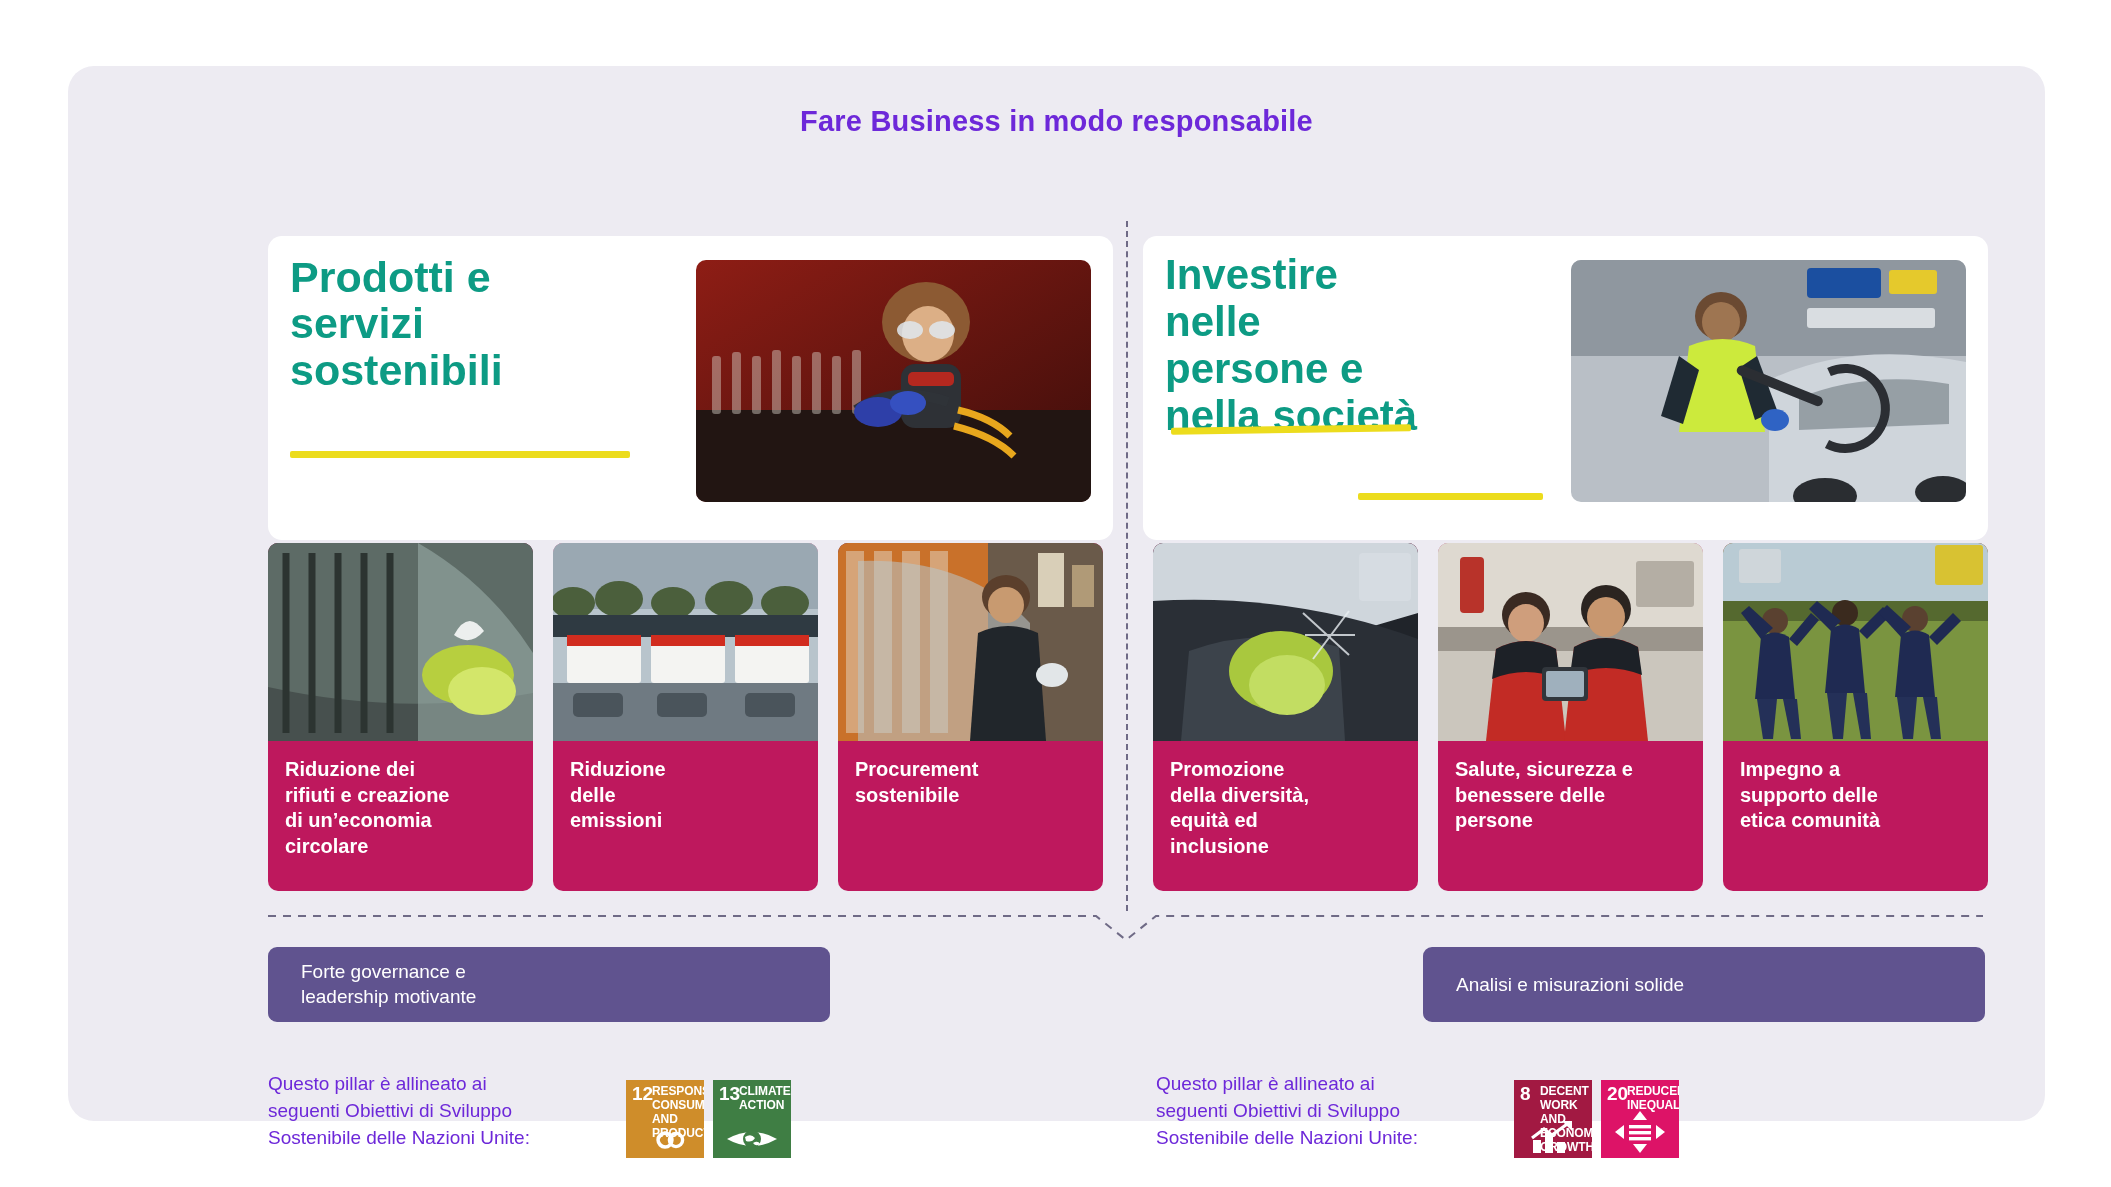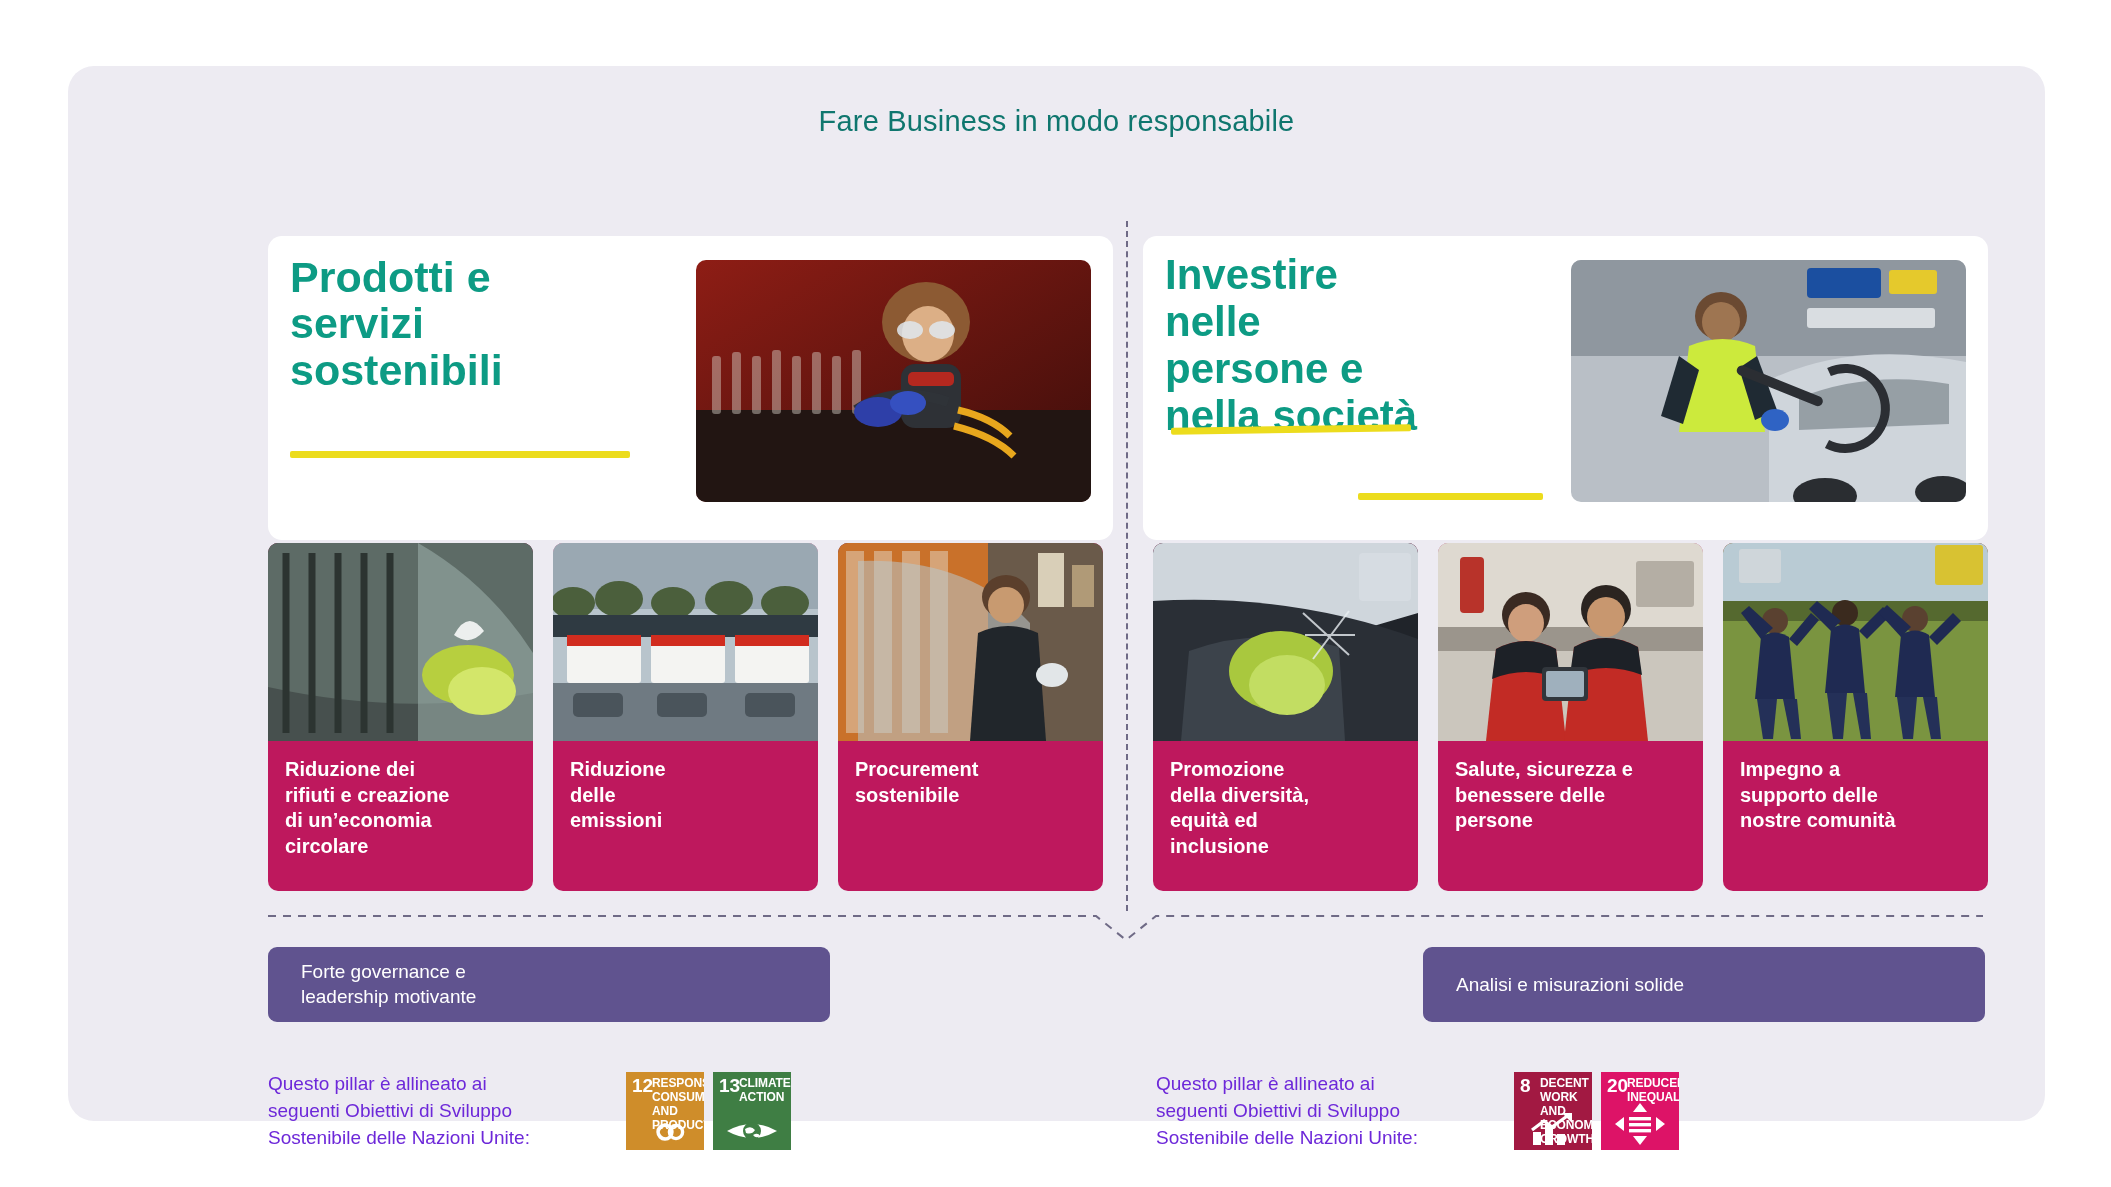--- a/index.html
+++ b/index.html
@@ -24,22 +24,22 @@
   }
 
   
   #main-title {
     position: absolute;
     left: 0;
     top: 39px;
     width: 100%;
     text-align: center;
     font-size: 29px;
-    font-weight: normal;
-    color: #0f766e;
+    font-weight: bold;
+    color: #6d28d9;
     letter-spacing: .2px;
   }
 
   
   #vertical-divider {
     position: absolute;
     left: 1058px;
     top: 155px;
     width: 0;
     height: 690px;
@@ -156,21 +156,21 @@
   #sdg-block-left  { left: 200px;  }
   #sdg-block-right { left: 1088px; }
 
   .sdg-note {
     font-size: 19px;
     line-height: 1.42;
     color: #6d28d9;
     white-space: pre-line;
     width: 330px;
   }
-  .sdg-badges { display: flex; gap: 9px; margin-left: 28px; margin-top: 1px; }
+  .sdg-badges { display: flex; gap: 9px; margin-left: 28px; margin-top: 9px; }
 
   .sdg-badge {
     width: 78px; height: 78px;
     position: relative;
     color: #ffffff;
     overflow: hidden;
   }
   .sdg-badge .sdg-num {
     position: absolute; left: 6px; top: 4px;
     font-size: 19px; font-weight: bold; line-height: 1;
@@ -425,21 +425,21 @@
           <path d="M178 92 q14 -9 28 0 l6 62 H172 Z" fill="#1f2a52"></path>
           <path d="M174 154 l6 42 h10 l4 -42 Z" fill="#243058"></path>
           <path d="M200 154 l8 42 h10 l-4 -42 Z" fill="#243058"></path>
           <path d="M178 94 l-22 -24 8 -8 24 22 Z" fill="#1f2a52"></path>
           <path d="M206 94 l24 -24 8 8 -24 24 Z" fill="#1f2a52"></path>
         </g>
       </svg>
     </div>
     <div class="topic-card-label">Impegno a
 supporto delle
-nostre comunità</div>
+etica comunità</div>
   </div>
 
   <div id="vertical-divider"></div>
   <div id="horizontal-divider">
     <svg viewBox="0 0 1715 40" preserveAspectRatio="none">
       <path d="M0 12 H828 L858 36 L888 12 H1715" fill="none" stroke="#6f6a86" stroke-width="2" stroke-dasharray="8 7"></path>
     </svg>
   </div>
 
   <div id="enabler-bar-0" class="enabler-bar">

